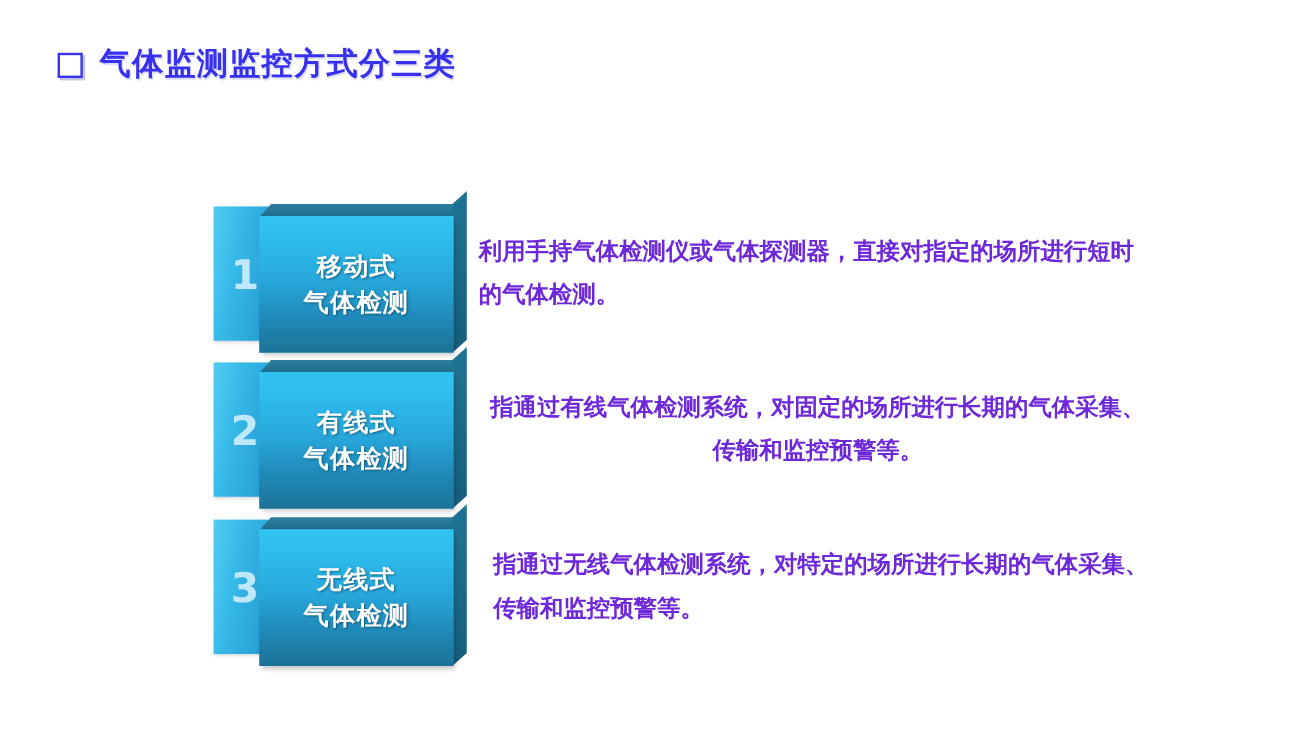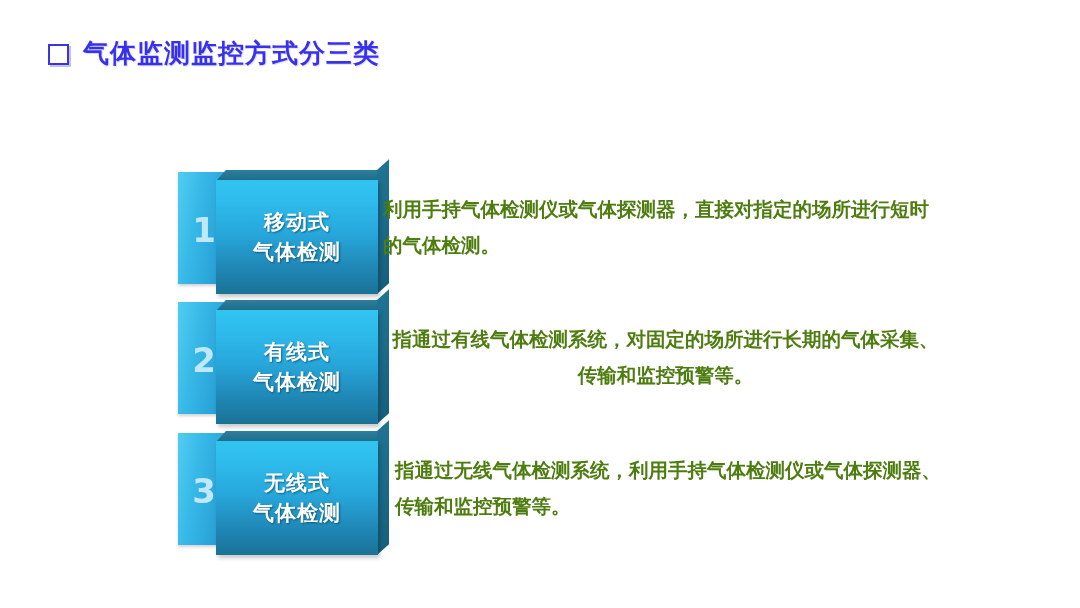--- a/index.html
+++ b/index.html
@@ -134,26 +134,27 @@
     color: #ffffff;
     letter-spacing: 1px;
     text-shadow: 1px 1px 2px rgba(0,40,60,0.55);
     line-height: 1.15;
     white-space: nowrap;
   }
 
   
   .desc {
     position: absolute;
-    font-family: Liberation Serif, serif;
+    font-family: Liberation Sans, sans-serif;
     font-size: 19.5px;
     font-weight: bold;
-    color: #4d7c0f;
+    color: #6d28d9;
     line-height: 1.85;
     width: 565px;
+    margin-left: 16px;
   }
   .desc-1 { left: 383px; top: 192px; }
   .desc-2 { left: 383px; top: 322px; text-align: center; }
   .desc-3 { left: 395px; top: 453px; }
 </style>
 </head>
 <body>
 
 <div class="slide-title">
   <span class="bullet-square"></span>
@@ -198,15 +199,15 @@
     </div>
     <div class="box3d">
       <div class="box-top"></div>
       <div class="box-side"></div>
       <div class="box-face">
         <span class="line">无线式</span>
         <span class="line">气体检测</span>
       </div>
     </div>
   </div>
-  <div class="desc desc-3">指通过无线气体检测系统，利用手持气体检测仪或气体探测器、传输和监控预警等。</div>
+  <div class="desc desc-3">指通过无线气体检测系统，对特定的场所进行长期的气体采集、传输和监控预警等。</div>
 
 </div>
 
 </body></html>

